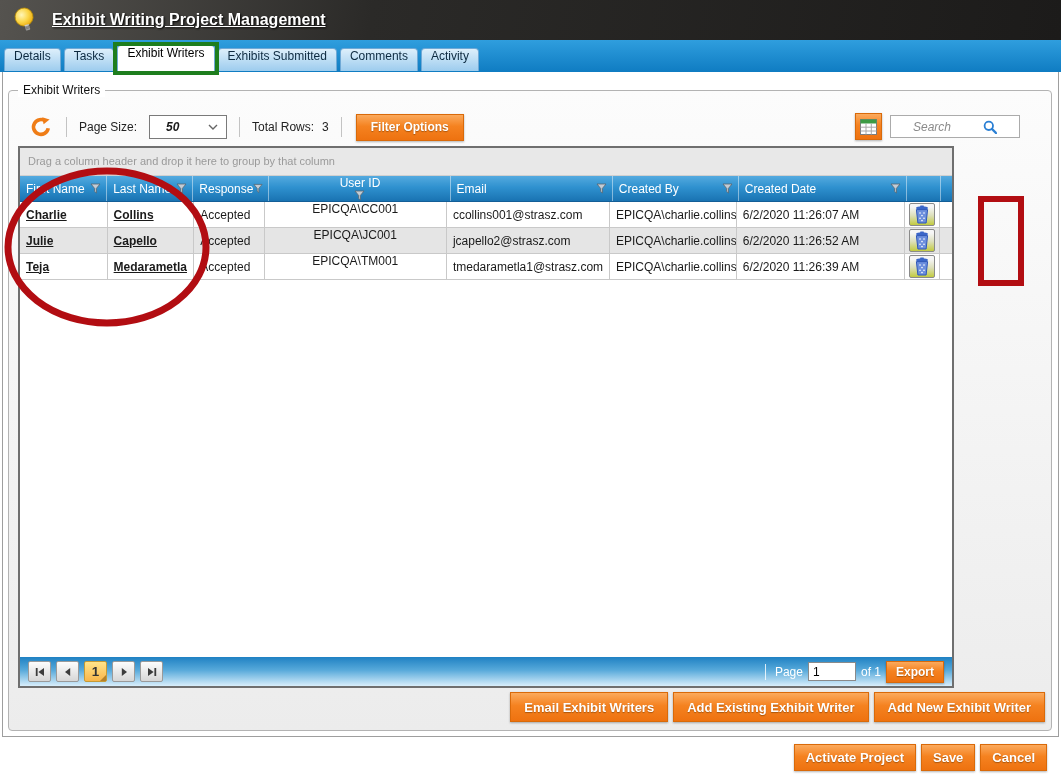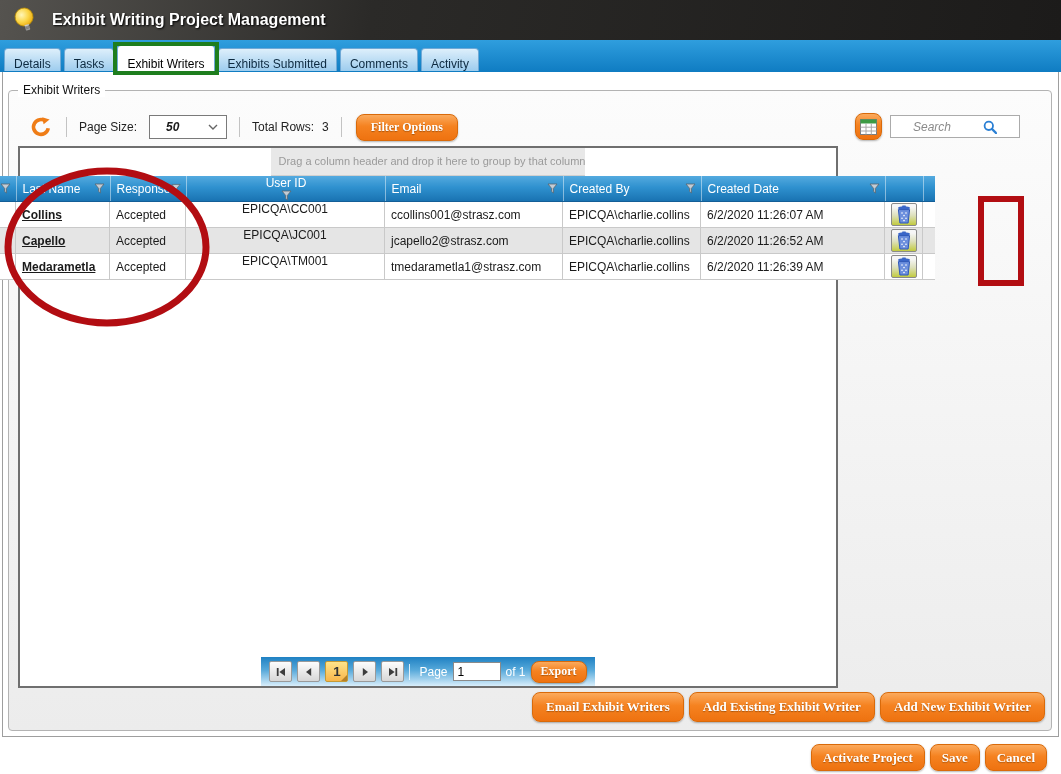--- a/index.html
+++ b/index.html
@@ -5,26 +5,26 @@
   * { margin:0; padding:0; box-sizing:border-box; }
   html,body { background:#fff; }
   .app { position:relative; width:1061px; height:774px; background:#fff;
          font-family:"Liberation Sans", sans-serif; font-size:12px; color:#1a1a1a; overflow:hidden; }
 
   
   .titlebar { position:absolute; left:0; top:0; width:1061px; height:40px;
               background:linear-gradient(100deg,#55534f 0%,#2b2a28 35%,#1c1b1a 100%);
               display:flex; align-items:center; padding-left:12px; }
   .titlebar .bulb { width:30px; height:30px; margin-right:10px; transform:rotate(-18deg); }
-  .title-text { color:#fff; font-size:16px; font-weight:bold; text-shadow:1px 1px 2px #000; }
+  .title-text { color:#fff; font-size:16px; font-weight:bold; text-shadow:1px 1px 2px #000;text-decoration:underline; }
 
   
   .tabbar { position:absolute; left:0; top:40px; width:1061px; height:32px;
             background:linear-gradient(#2f9ede,#0f7cc2); display:flex; align-items:flex-end; padding:0 0 1px 4px; }
-  .tab { position:relative; height:23px; padding:0 9px; margin-right:3px; display:flex; align-items:flex-end;
+  .tab { position:relative; height:23px; padding:0 9px; margin-right:3px; display:flex; align-items:flex-start;
          background:linear-gradient(#ddeffb,#9dccee); border:1px solid #6fa9d6; border-bottom:none;
          border-radius:4px 4px 0 0; color:#0d2a40; cursor:pointer; white-space:nowrap; }
   .tab.selected { height:26px; background:#fff; color:#000; }
   .green-box { position:absolute; left:-5px; top:-4px; right:-5px; bottom:-4px;
                border:4px solid #1e7e1e; pointer-events:none; z-index:40; }
 
   
   .panel { position:absolute; left:2px; top:72px; width:1057px; height:665px;
            background:#fff; border:1px solid #9e9e9e; border-top:none; }
   .groupbox { position:absolute; left:8px; top:90px; width:1044px; height:641px;
@@ -35,35 +35,35 @@
   
   .toolbar { position:absolute; left:30px; top:112px; height:30px; display:flex; align-items:center; z-index:2; }
   .refresh-btn { width:24px; height:24px; border:none; background:transparent; cursor:pointer; display:flex; align-items:center; }
   .vsep { width:1px; height:20px; background:#c3c3c3; margin:0 12px; }
   .lbl { color:#222; }
   .dropdown { width:78px; height:24px; border:1px solid #7a7a7a; background:#fff; display:flex;
               align-items:center; justify-content:space-between; padding:0 8px 0 16px; cursor:pointer;font-style:italic; }
   .dropdown .val { font-weight:bold; }
   .totalrows-val { margin-left:8px; }
   .btn-orange { background:linear-gradient(#fbaa5d,#f58220 45%,#ee7210);
-                border:1px solid #d96a0a; border-radius:8px; color:#fff; font-weight:bold;
+                border:1px solid #d96a0a; border-radius:0; color:#fff; font-weight:bold;
                 text-shadow:0 1px 1px rgba(110,55,0,.55); box-shadow:0 1px 2px rgba(0,0,0,.3);
-                cursor:pointer; font-family:Liberation Serif, serif; }
+                cursor:pointer; font-family:Liberation Sans, sans-serif; }
   .filter-btn { height:27px; padding:0 14px; font-size:12px; margin-left:2px; }
   .table-btn { position:absolute; left:855px; top:113px; width:27px; height:27px; z-index:2;
                display:flex; align-items:center; justify-content:center; padding:0; }
   .searchbox { position:absolute; left:890px; top:115px; width:130px; height:23px; z-index:2;
                border:1px solid #ababab; background:#fff; display:flex; align-items:center; padding:0 22px; }
   .searchbox input { flex:1; border:none; outline:none; font-size:12px; min-width:0;
                      font-family:"Liberation Sans",sans-serif; color:#333; }
   .searchbox input::placeholder { font-style:italic; color:#8a8a8a; }
 
   
-  .grid { position:absolute; left:18px; top:146px; width:820px; height:542px;
-          border:2px solid #6f6f6f; background:#fff; display:flex; flex-direction:column; z-index:1;align-items:center; }
+  .grid { position:absolute; left:18px; top:146px; width:936px; height:542px;
+          border:2px solid #6f6f6f; background:#fff; display:flex; flex-direction:column; z-index:1; }
   .grouphint { height:28px; background:#e8e8e8; color:#9a9a9a; font-size:11px;
                line-height:27px; padding-left:8px; border-bottom:1px solid #d0d0d0; }
   .ghead { height:26px; display:flex; background:linear-gradient(#54aadf,#2f91cf 45%,#1973b2);
            color:#fff; border-bottom:1px solid #135e97; }
   .hcell { display:flex; align-items:center; justify-content:space-between; padding:0 5px 0 6px;
            border-right:1px solid rgba(255,255,255,.45); cursor:pointer; }
   .grow { height:26px; display:flex; border-bottom:1px solid #c9c9c9; background:#fff; }
   .grow.alt { background:#e5e5e5; }
   .cell { display:flex; align-items:center; padding:0 6px; border-right:1px solid #c9c9c9;
           white-space:nowrap; overflow:hidden; }

